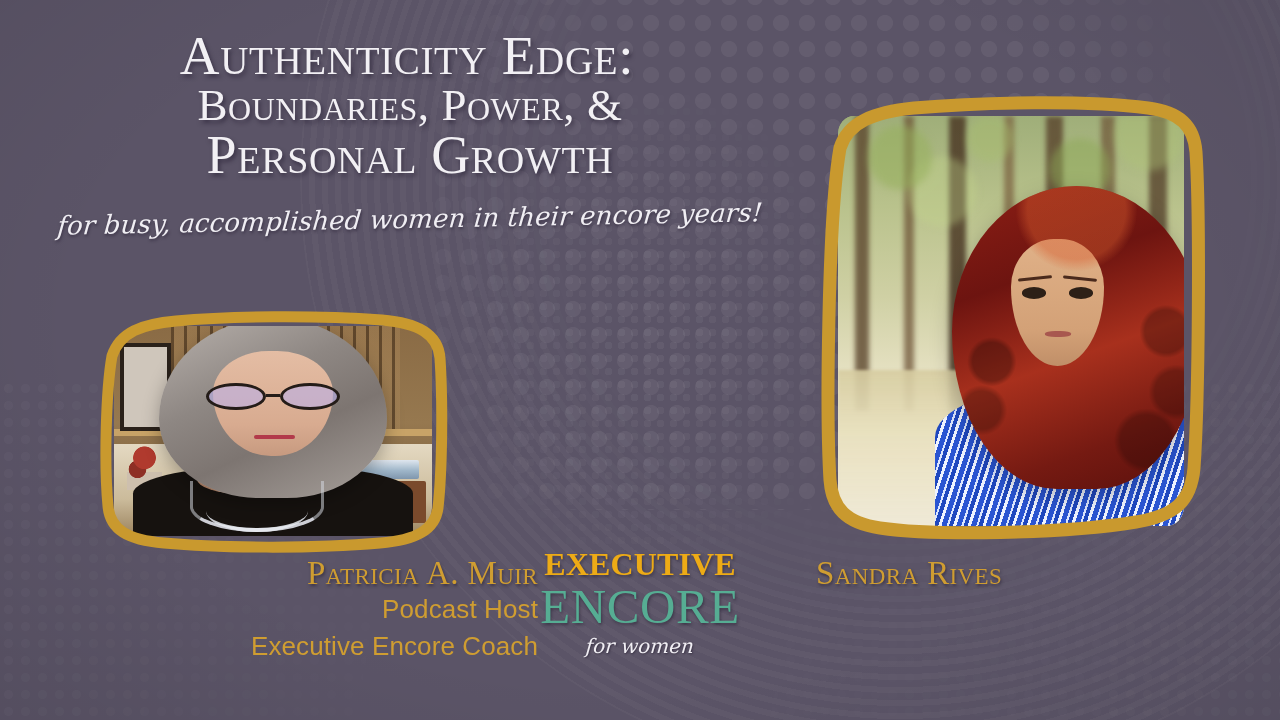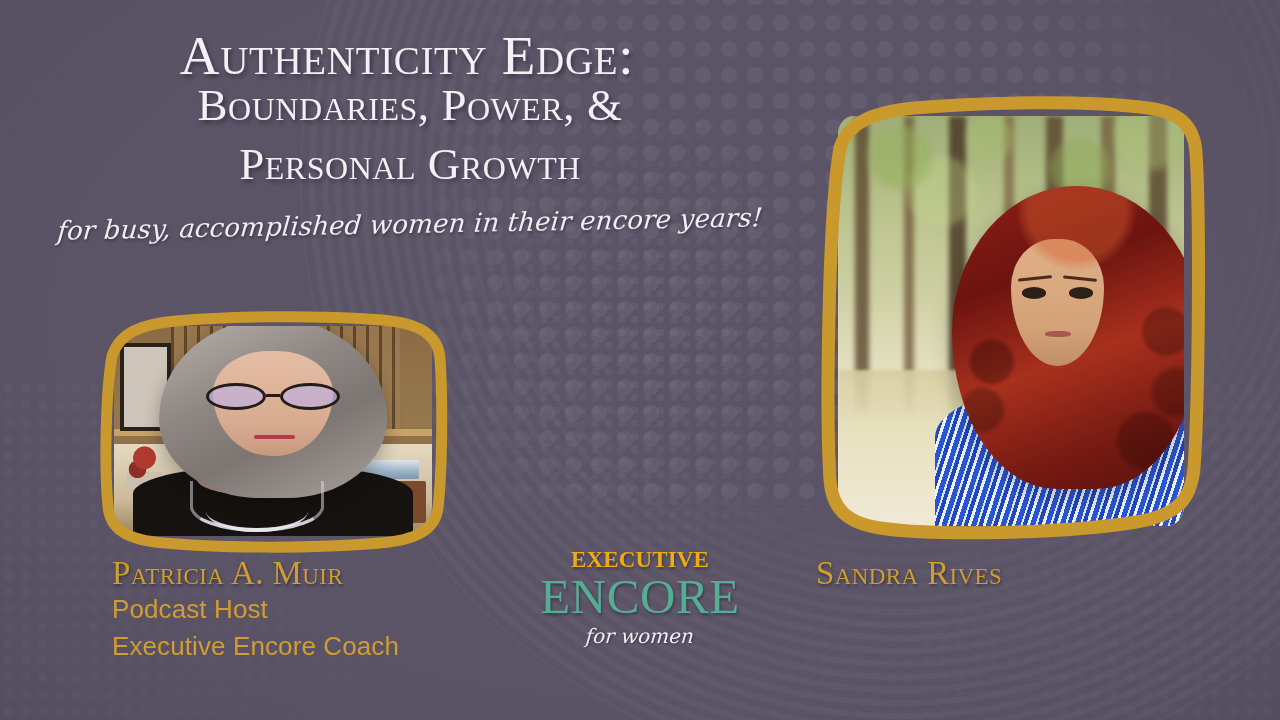--- a/index.html
+++ b/index.html
@@ -71,21 +71,21 @@
     font-family:"Liberation Serif", serif;
     color:#f2f0f4;
     font-weight:400;
     letter-spacing:.012em;
     line-height:1.0;
     text-shadow:2px 3px 4px rgba(30,22,42,.55);
     white-space:nowrap;
   }
   .tl-1{ font-size:55px; font-variant:small-caps; margin-left:-6px; }
   .tl-2{ font-size:45px; font-variant:small-caps; }
-  .tl-3{ font-size:45px; font-variant:small-caps; margin-top:14px; }
+  .tl-3{ font-size:54px; font-variant:small-caps; }
 
   .script-sub{
     margin-top:22px;
     font-family:"DejaVu Serif", serif;
     font-style:italic;
     font-size:26px;
     color:#f0eef3;
     letter-spacing:.005em;
     text-shadow:1px 2px 3px rgba(30,22,42,.5);
     transform:skewX(-6deg) rotate(-1.1deg);
@@ -283,21 +283,21 @@
       #1f48bf;
   }
   .pr-vneck{
     position:absolute; left:60%; top:66%; width:15%; height:17%;
     background:linear-gradient(180deg,#cd9a72,#bb8961);
     clip-path:polygon(0 0, 100% 0, 52% 100%);
   }
 
   
   .name-block{ position:absolute; z-index:6; }
-  #name-left{ left:112px; top:556px; width:420px; }
+  #name-left{ left:118px; top:556px; width:420px;text-align:right; }
   #name-right{ left:816px; top:556px; width:400px; }
 
   .person-name{
     font-family:"Liberation Serif", serif;
     font-variant:small-caps;
     font-size:33px;
     letter-spacing:.012em;
     color:#cf9d31;
     line-height:1.05;
     text-shadow:1px 2px 3px rgba(25,18,36,.5);
@@ -312,21 +312,21 @@
   }
 
   
   #logo{
     position:absolute; left:490px; top:548px; width:300px;
     text-align:center; z-index:6;
   }
   .logo-1{
     font-family:"Liberation Serif", serif;
     font-weight:700;
-    font-size:23px;
+    font-size:32px;
     letter-spacing:.005em;
     color:#edab16;
     text-shadow:1px 2px 3px rgba(25,18,36,.45);
     line-height:1.02;
   }
   .logo-2{
     font-family:"Liberation Serif", serif;
     font-size:49px;
     letter-spacing:.012em;
     color:#56ad93;

